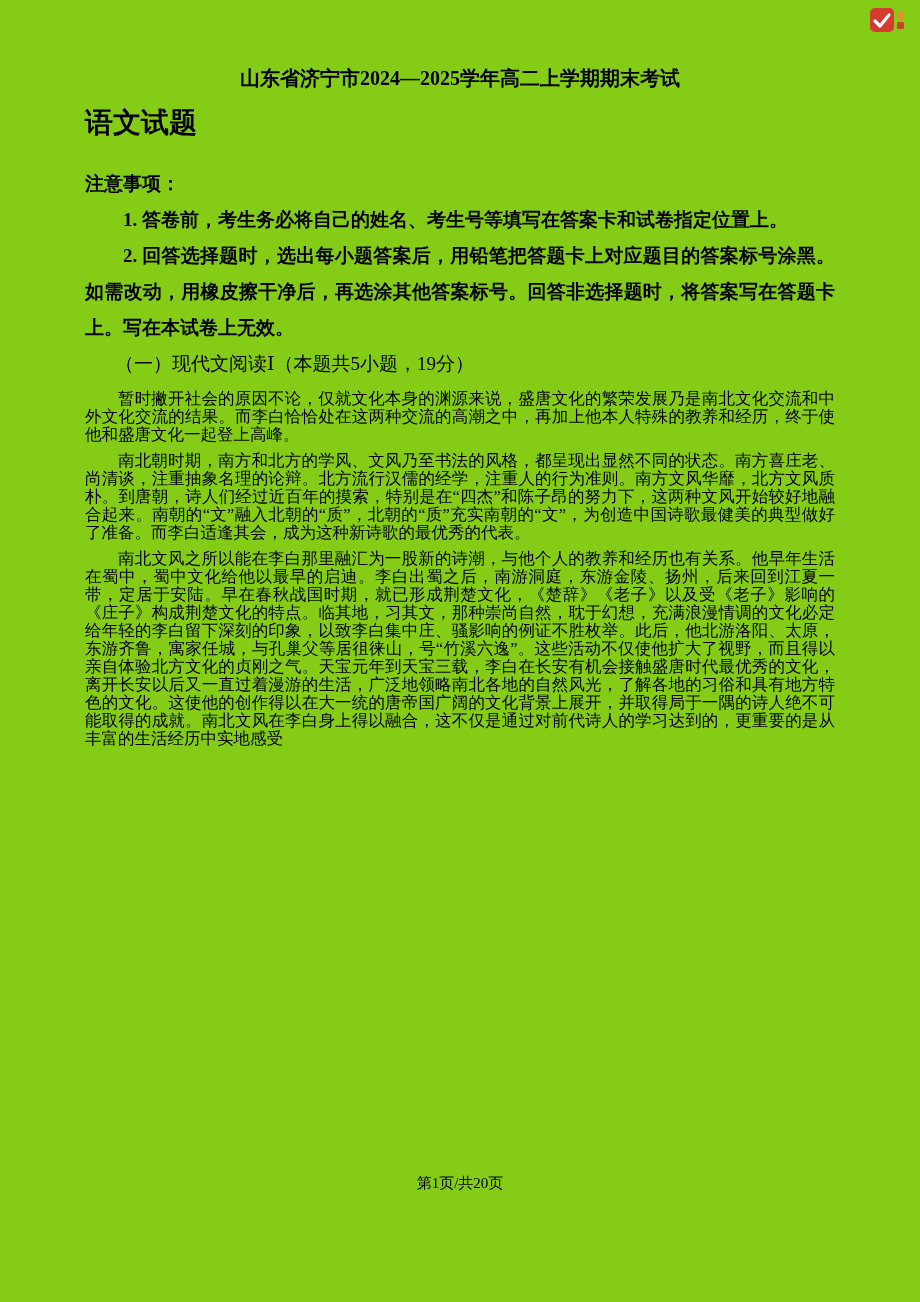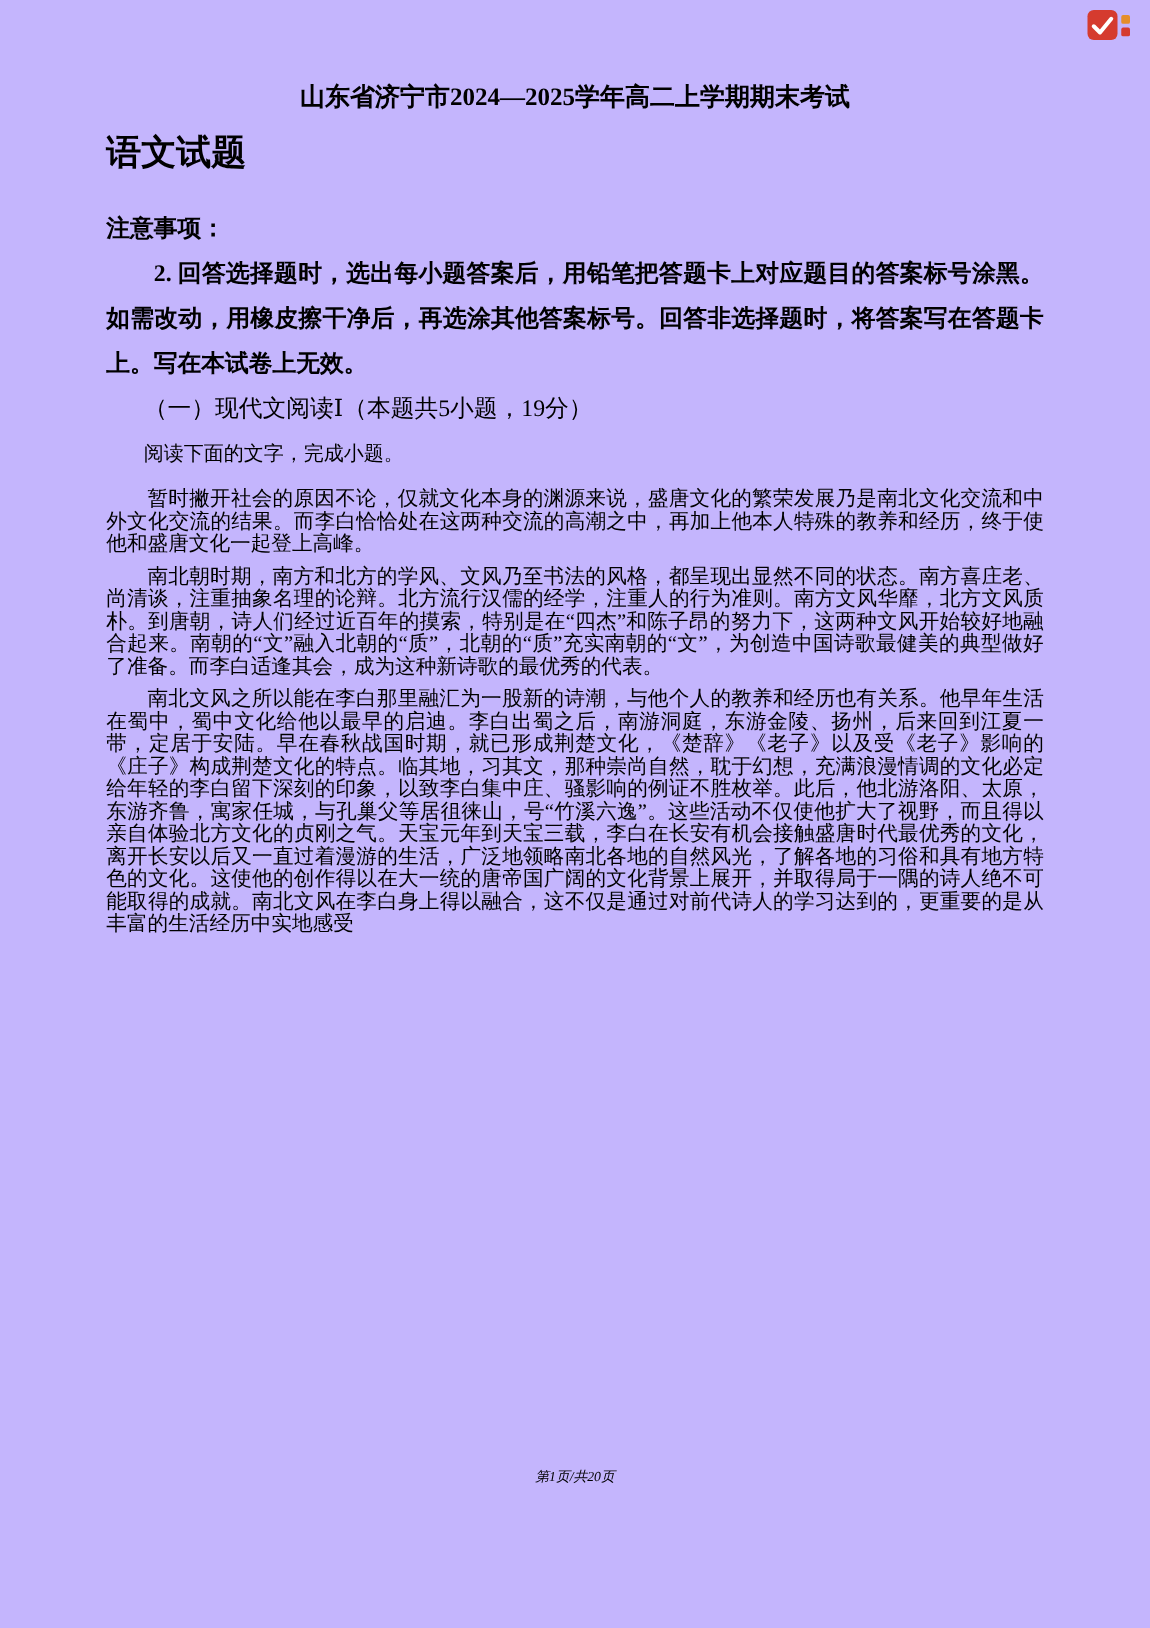--- a/index.html
+++ b/index.html
@@ -6,21 +6,21 @@
   body {
     background: #ffffff;
     font-family: "Liberation Serif", "DejaVu Serif", serif;
     color: #000000;
   }
   .page {
     position: relative;
     width: 920px;
     height: 1302px;
     margin: 0 auto;
-    background: #c4b5fd;
+    background: #84cc16;
     padding: 64px 85px 0 85px;
     box-sizing: border-box;
     overflow: hidden;
   }
   .brand-logo {
     position: absolute;
     top: 6px;
     right: 14px;
     width: 38px;
     height: 28px;
@@ -73,46 +73,45 @@
     text-indent: 2em;
     text-align: justify;
     margin-top: 8px;
   }
   .page-footer {
     position: absolute;
     left: 0;
     right: 0;
     top: 1174px;
     text-align: center;
-    font-size: 11px;
-    font-style: italic;
+    font-size: 15px;
   }
 </style>
 </head>
 <body>
 
 <div class="page">
 
   <div class="brand-logo">
     <svg width="38" height="28" viewBox="0 0 38 28" aria-hidden="true">
       <rect x="2" y="2" width="24" height="24" rx="5" fill="#d53b2f"></rect>
       <path d="M7 15 l5 5 L21 9" stroke="#ffffff" stroke-width="3.2" fill="none" stroke-linecap="round" stroke-linejoin="round"></path>
       <rect x="29" y="6" width="7" height="7" rx="1.5" fill="#e58e2b"></rect>
       <rect x="29" y="16" width="7" height="7" rx="1.5" fill="#d53b2f"></rect>
     </svg>
   </div>
 
   <div class="exam-title">山东省济宁市2024—2025学年高二上学期期末考试</div>
   <div class="subject-title">语文试题</div>
 
   <div class="notice-heading">注意事项：</div>
+  <div class="notice-item">1. 答卷前，考生务必将自己的姓名、考生号等填写在答案卡和试卷指定位置上。</div>
   <div class="notice-item">2. 回答选择题时，选出每小题答案后，用铅笔把答题卡上对应题目的答案标号涂黑。如需改动，用橡皮擦干净后，再选涂其他答案标号。回答非选择题时，将答案写在答题卡上。写在本试卷上无效。</div>
 
   <div class="sub-heading">（一）现代文阅读Ⅰ（本题共5小题，19分）</div>
-  <div class="small-line">阅读下面的文字，完成小题。</div>
 
   <div class="body-para">暂时撇开社会的原因不论，仅就文化本身的渊源来说，盛唐文化的繁荣发展乃是南北文化交流和中外文化交流的结果。而李白恰恰处在这两种交流的高潮之中，再加上他本人特殊的教养和经历，终于使他和盛唐文化一起登上高峰。</div>
   <div class="body-para">南北朝时期，南方和北方的学风、文风乃至书法的风格，都呈现出显然不同的状态。南方喜庄老、尚清谈，注重抽象名理的论辩。北方流行汉儒的经学，注重人的行为准则。南方文风华靡，北方文风质朴。到唐朝，诗人们经过近百年的摸索，特别是在“四杰”和陈子昂的努力下，这两种文风开始较好地融合起来。南朝的“文”融入北朝的“质”，北朝的“质”充实南朝的“文”，为创造中国诗歌最健美的典型做好了准备。而李白适逢其会，成为这种新诗歌的最优秀的代表。</div>
   <div class="body-para">南北文风之所以能在李白那里融汇为一股新的诗潮，与他个人的教养和经历也有关系。他早年生活在蜀中，蜀中文化给他以最早的启迪。李白出蜀之后，南游洞庭，东游金陵、扬州，后来回到江夏一带，定居于安陆。早在春秋战国时期，就已形成荆楚文化，《楚辞》《老子》以及受《老子》影响的《庄子》构成荆楚文化的特点。临其地，习其文，那种崇尚自然，耽于幻想，充满浪漫情调的文化必定给年轻的李白留下深刻的印象，以致李白集中庄、骚影响的例证不胜枚举。此后，他北游洛阳、太原，东游齐鲁，寓家任城，与孔巢父等居徂徕山，号“竹溪六逸”。这些活动不仅使他扩大了视野，而且得以亲自体验北方文化的贞刚之气。天宝元年到天宝三载，李白在长安有机会接触盛唐时代最优秀的文化，离开长安以后又一直过着漫游的生活，广泛地领略南北各地的自然风光，了解各地的习俗和具有地方特色的文化。这使他的创作得以在大一统的唐帝国广阔的文化背景上展开，并取得局于一隅的诗人绝不可能取得的成就。南北文风在李白身上得以融合，这不仅是通过对前代诗人的学习达到的，更重要的是从丰富的生活经历中实地感受</div>
 
   <div class="page-footer">第1页/共20页</div>
 
 </div>
 
 </body></html>

